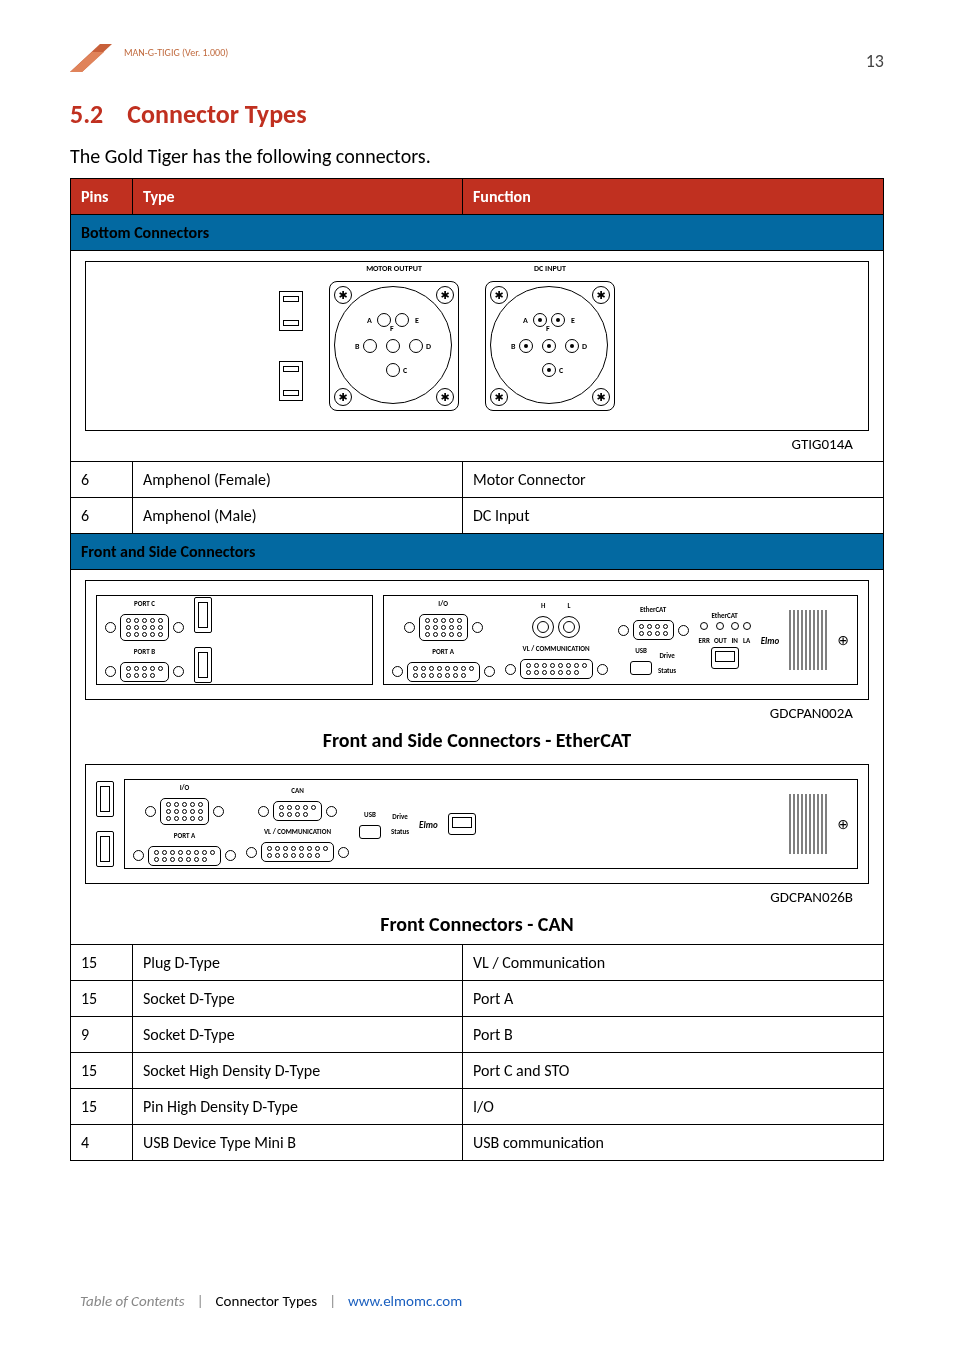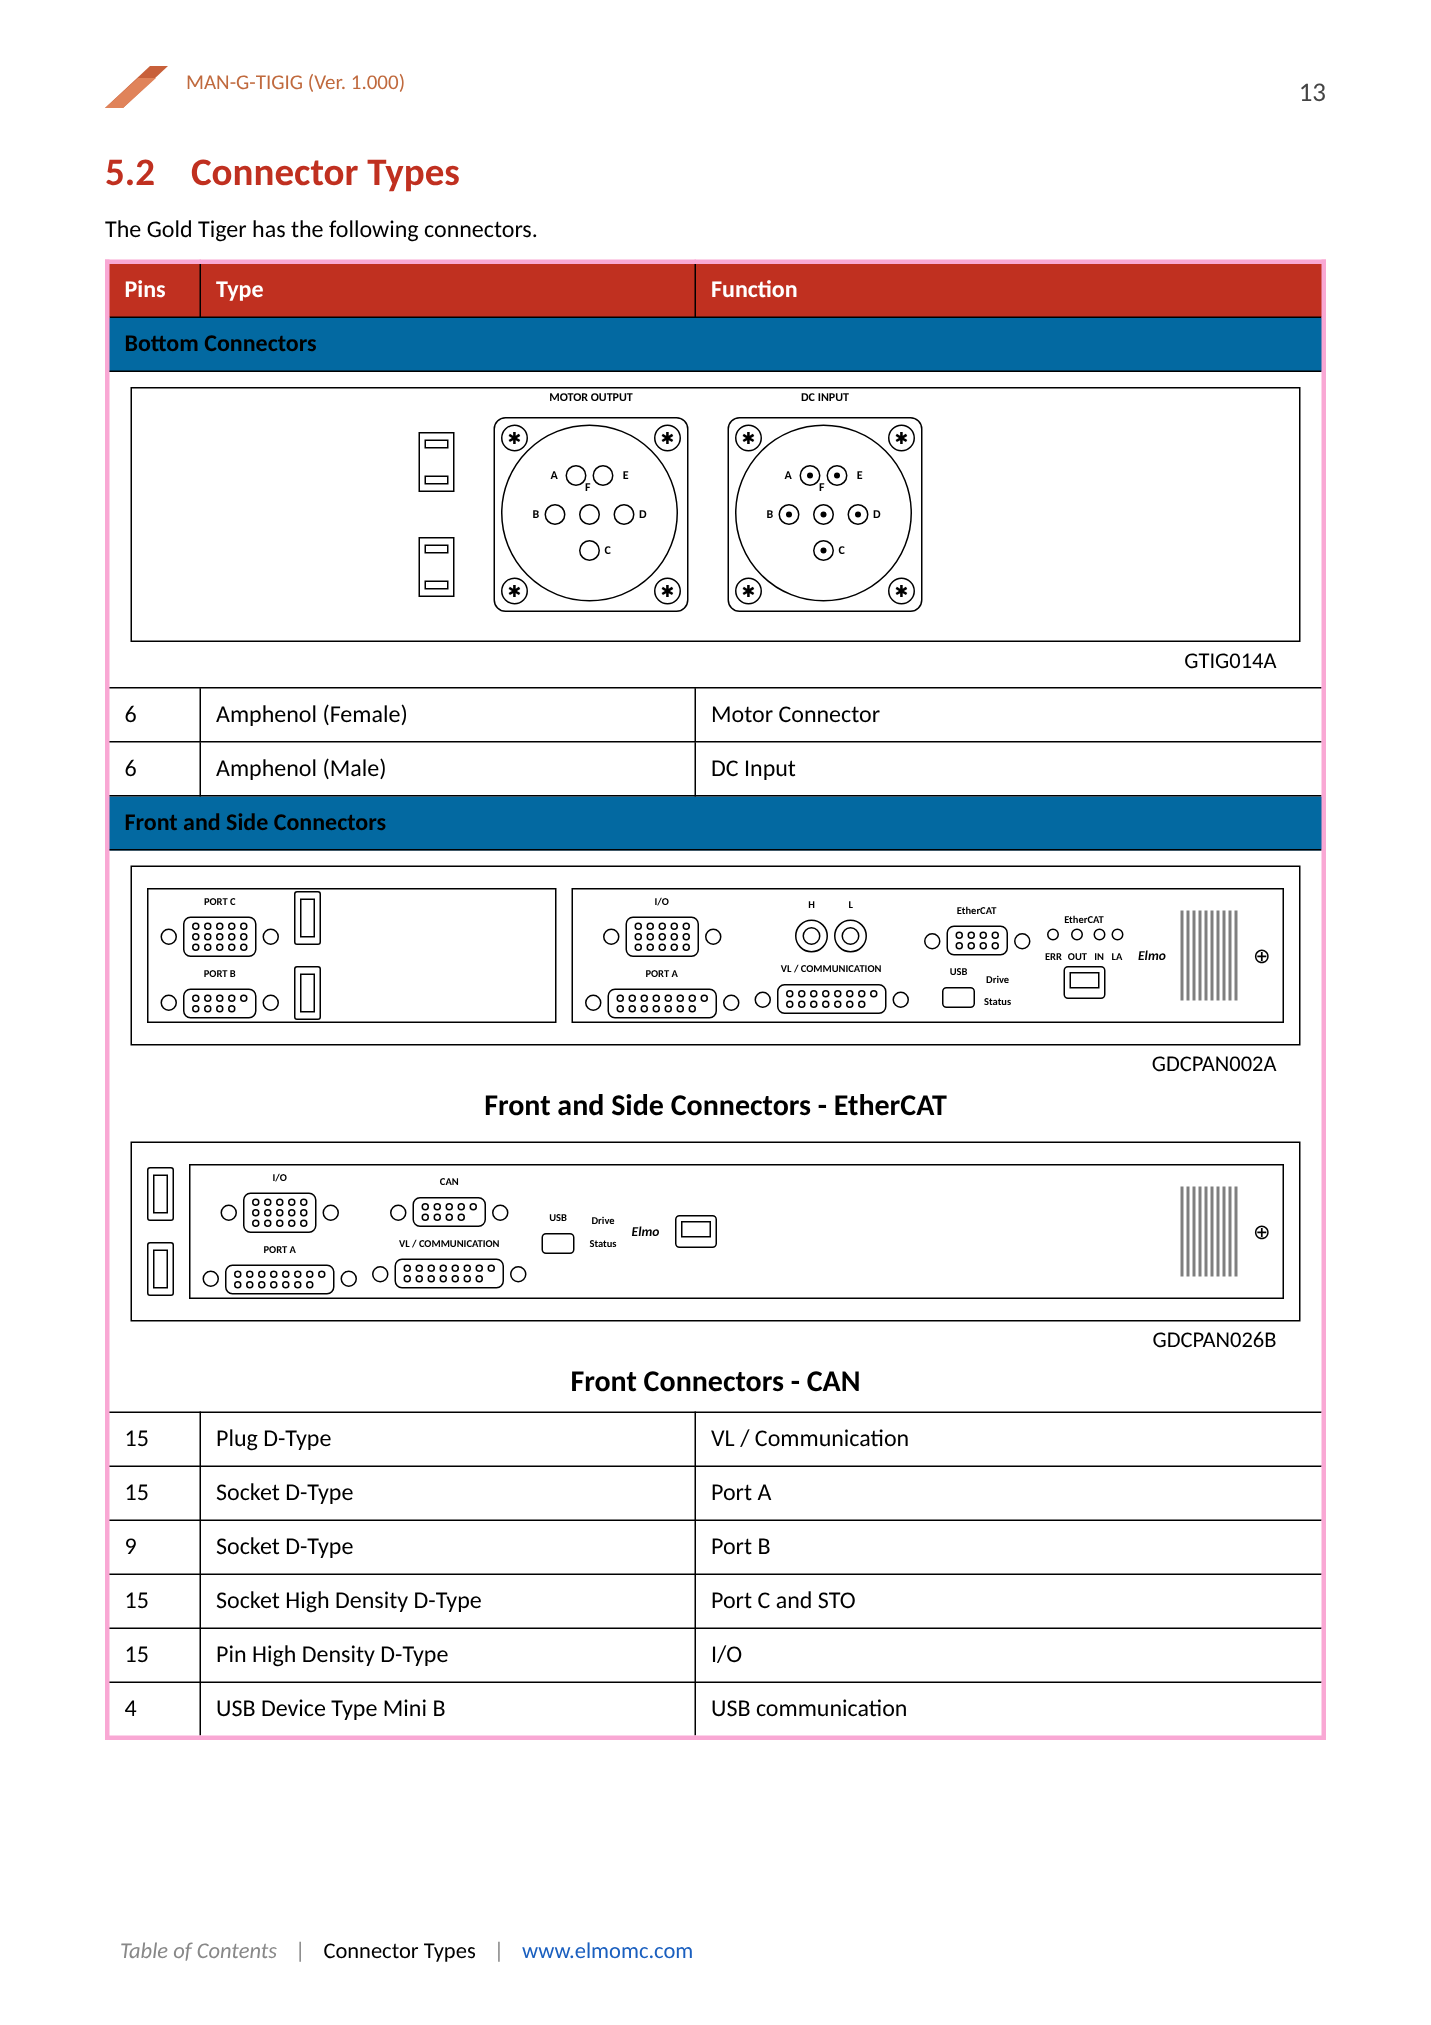--- a/index.html
+++ b/index.html
@@ -11,29 +11,29 @@
     position: relative;
     padding: 44px 70px 40px 70px;
     color: #000;
   }
   .doc-header { display: flex; align-items: flex-start; justify-content: space-between; margin-bottom: 26px; }
   .doc-header-left { display: flex; align-items: flex-start; gap: 12px; }
   .logo { width: 42px; height: 28px; }
   .logo svg { width: 100%; height: 100%; display:block; }
   .doc-title-block { display: flex; flex-direction: column; }
   .doc-title { font-size: 15px; color: #9a9a9a; border-bottom: 1px solid #555; padding-bottom: 2px; min-width: 600px; }
-  .doc-ver { font-size: 14px; color: #c06a3e; margin-top: 2px; }
+  .doc-ver { font-size: 10px; color: #c06a3e; margin-top: 2px; }
   .page-num { font-size: 18px; color: #444; margin-top: 6px; }
 
   .section-heading { display: flex; align-items: baseline; gap: 24px; margin-bottom: 14px; }
   .section-num { font-size: 26px; font-weight: bold; color: #c03020; }
   .section-title { font-size: 26px; font-weight: bold; color: #c03020; }
-  .intro-text { font-size: 16px; margin-bottom: 10px; }
-
-  table.connectors { width: 100%; border-collapse: collapse; border: 3px solid #f9a8d4; }
+  .intro-text { font-size: 20px; margin-bottom: 10px; }
+
+  table.connectors { width: 100%; border-collapse: collapse; border: 1px solid #f9a8d4; }
   table.connectors th, table.connectors td { border: 1px solid #000; padding: 8px 10px; font-size: 16px; text-align: left; vertical-align: middle; }
   table.connectors thead th { background: #c03020; color: #fff; font-weight: bold; }
   .col-pins { width: 62px; }
   .col-type { width: 330px; }
   .group-header td { background: #0369a1; font-weight: bold; font-size: 16px; }
 
   .diagram-cell { padding: 0 !important; }
   .diagram-wrap { padding: 10px 14px 6px 14px; }
   .diagram-box { border: 1px solid #000; position: relative; overflow: hidden; }
   .diag1 { height: 170px; }

